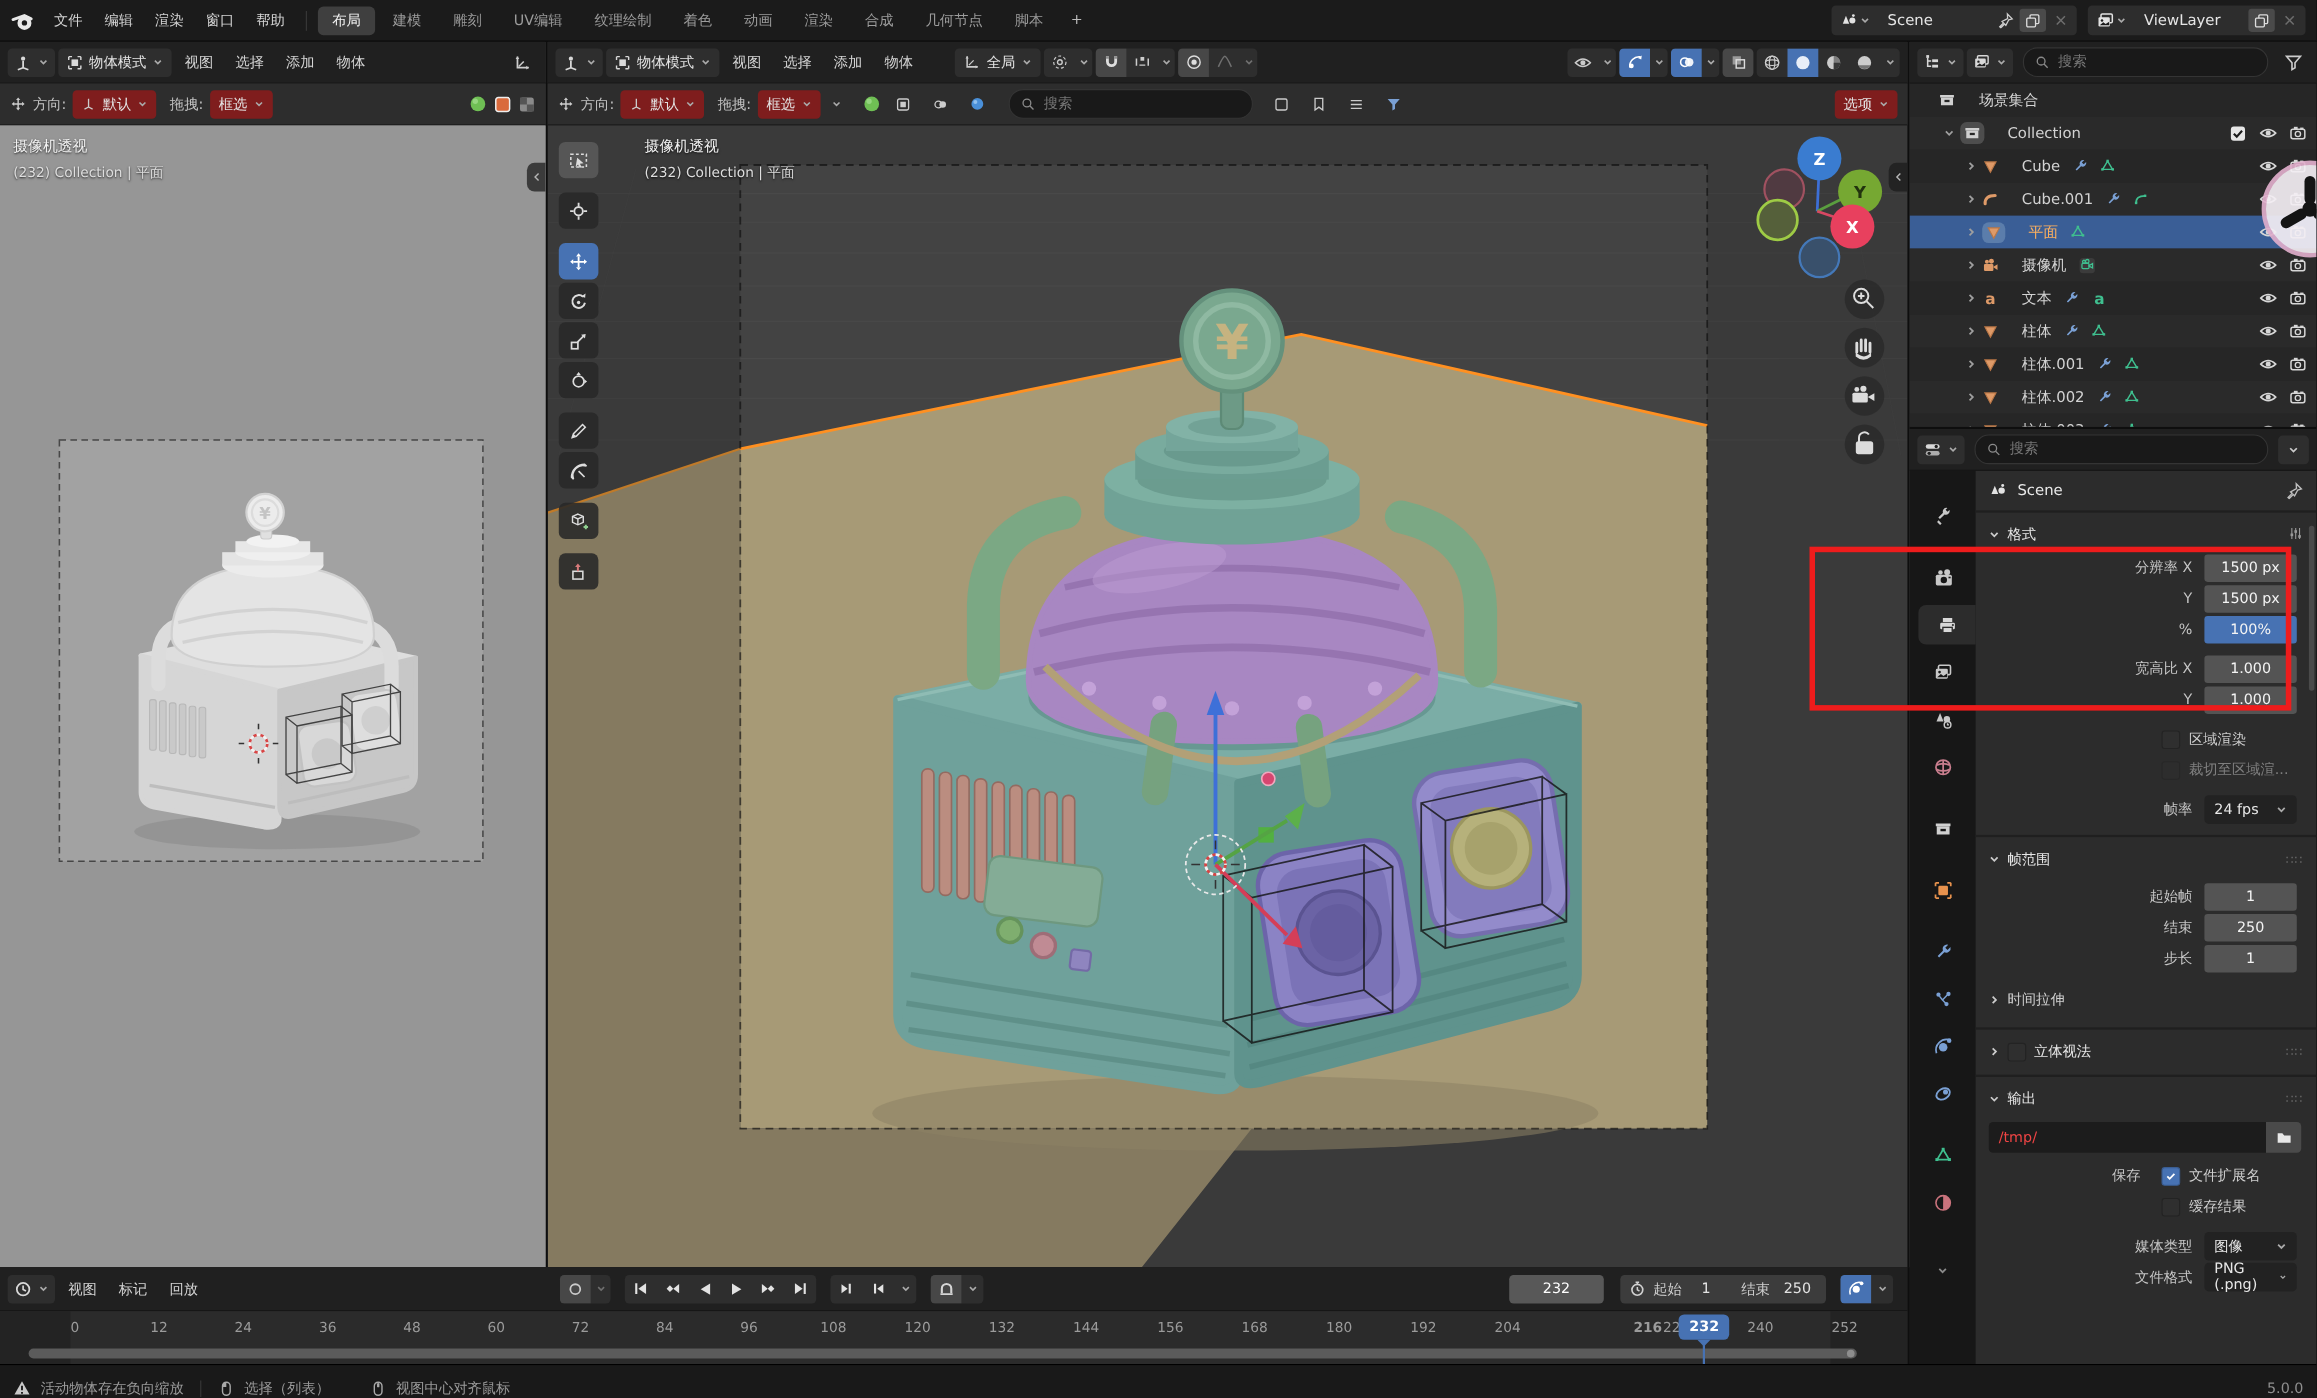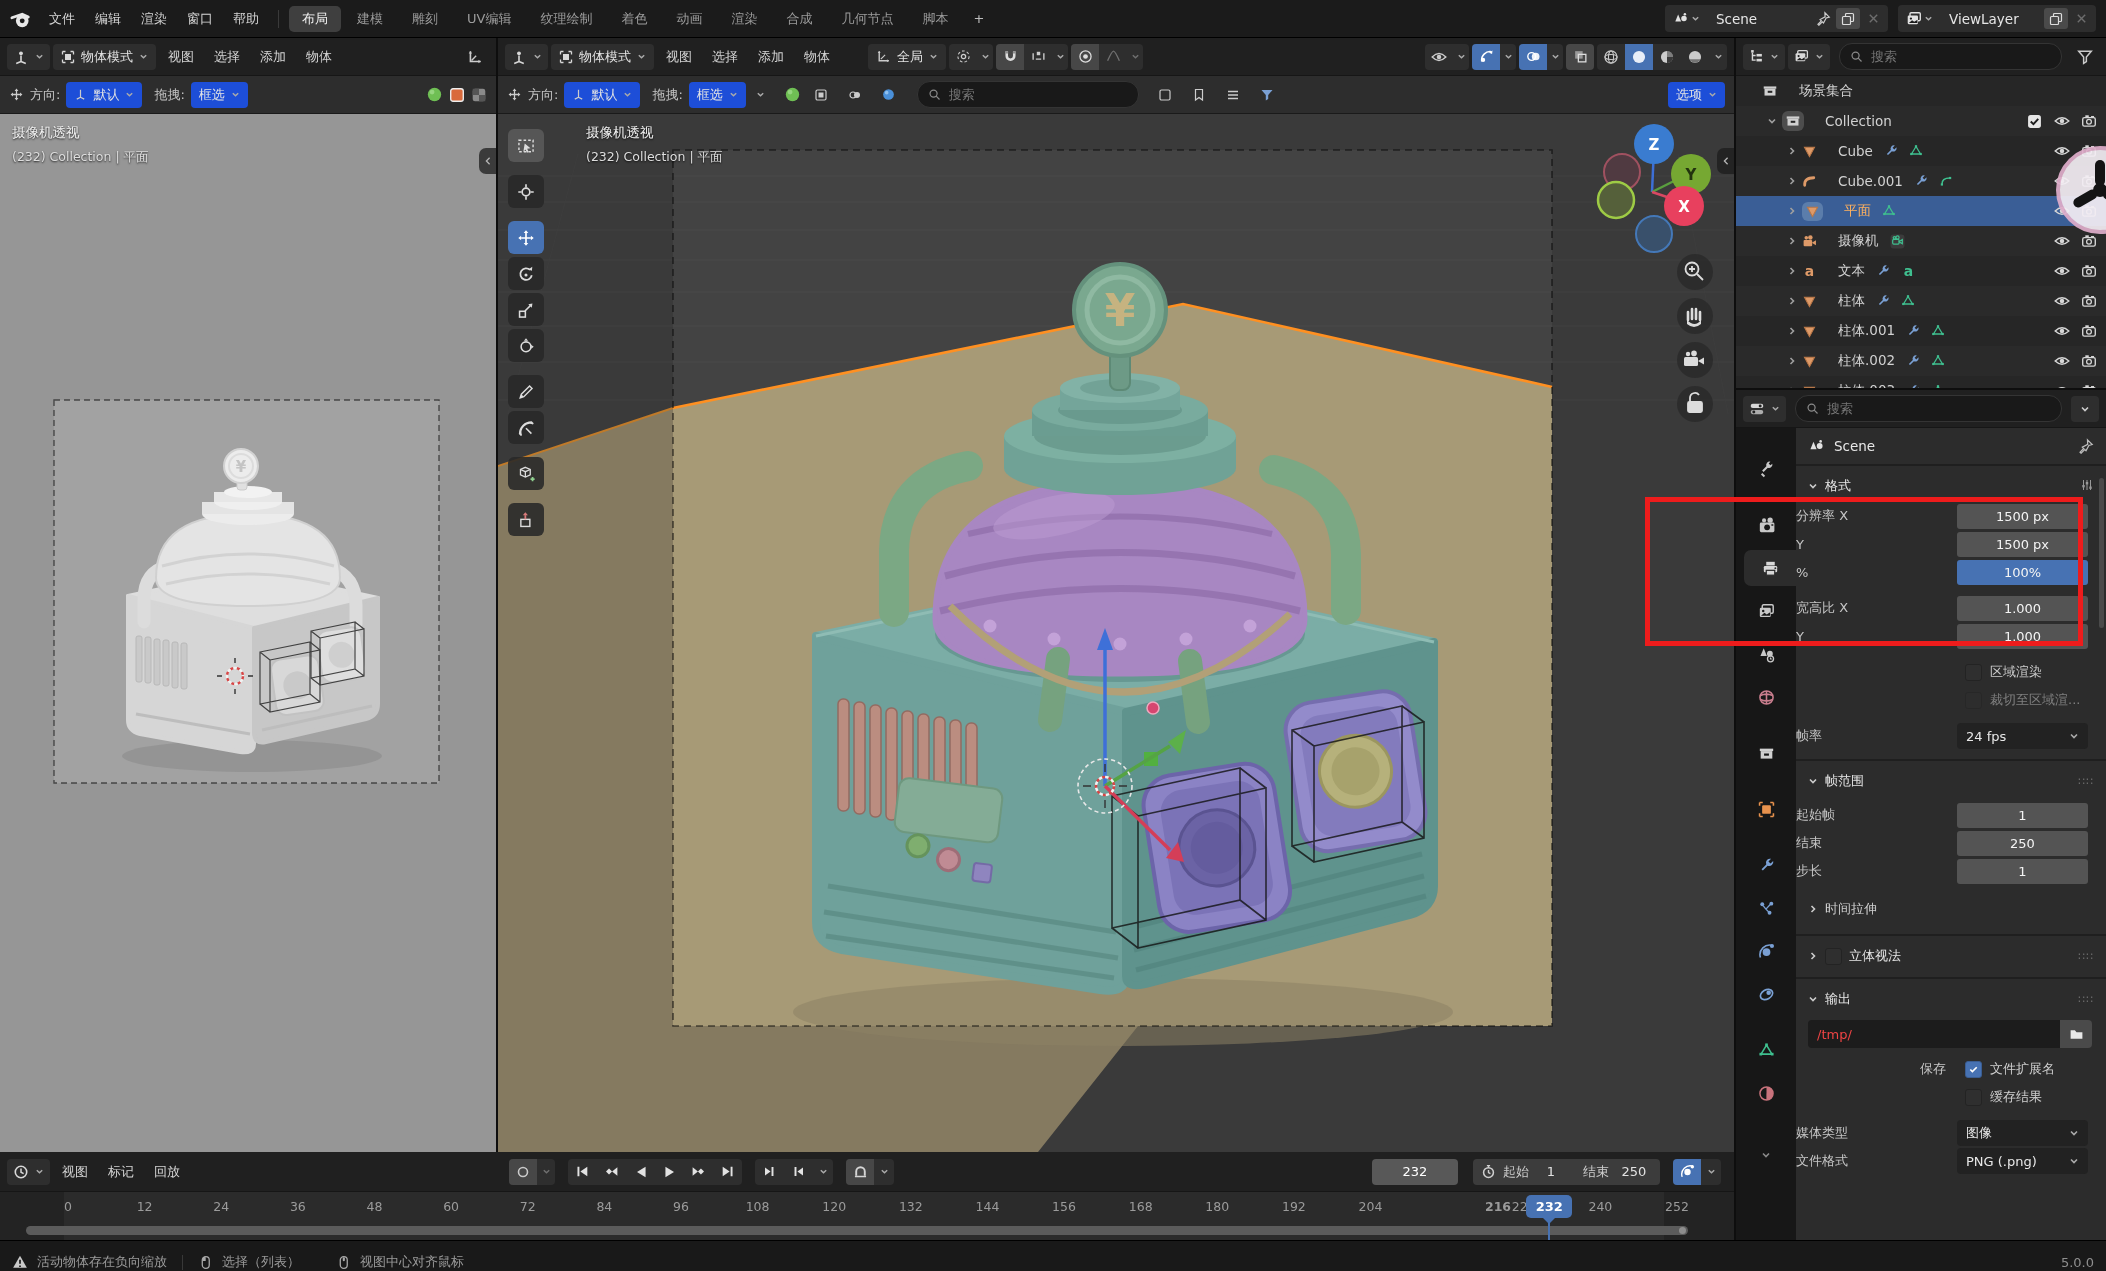--- a/index.html
+++ b/index.html
@@ -26,21 +26,21 @@
   .sel-btn.on{background:#4a4a4a;}
   .sel-btn.dim{color:#6d6d6d;}
 
   
   .hdr{height:38px;background:#202020;display:flex;align-items:center;padding:0 7px;gap:3px;
        box-sizing:border-box;border-bottom:1px solid #161616;flex:none;}
   .toolhdr{height:38px;background:#2d2d2d;display:flex;align-items:center;padding:0 9px;gap:6px;
        box-sizing:border-box;border-bottom:1px solid #1a1a1a;flex:none;color:#cdcdcd;}
   .dd{background:#2e2e2e;border-radius:4px;height:26px;display:inline-flex;align-items:center;gap:6px;
       padding:0 8px;font-size:13px;color:#e4e4e4;white-space:nowrap;}
-  .toolhdr .dd{background:#1d4ed8;align-items:center;}
+  .toolhdr .dd{background:#7f1d1d;align-items:center;}
   .iconbtn{width:28px;height:26px;display:inline-flex;align-items:center;justify-content:center;border-radius:4px;color:#c9c9c9;}
   .iconbtn.blue{background:#4772b3;color:#fff;}
   .iconbtn.press{background:#474747;color:#eee;}
   .iconbtn.dim{color:#6f6f6f;}
   .seg{display:inline-flex;background:#2e2e2e;border-radius:4px;overflow:hidden;align-items:center;}
   .seg .iconbtn{border-radius:0;}
   .search-pill{display:flex;align-items:center;gap:6px;background:#191919;border:1px solid #343434;
       border-radius:13px;height:25px;padding:0 10px;color:#7d7d7d;}
   .search-pill input{background:transparent;border:none;outline:none;color:#c7c7c7;width:100%;font:inherit;}
   .search-pill input::placeholder{color:#777;}
@@ -87,21 +87,21 @@
   .ptab{width:44px;height:36px;margin-top:7px;display:flex;align-items:center;justify-content:center;border-radius:7px 0 0 7px;color:#c4c4c4;}
   .ptab.gap{margin-top:20px;}
   .ptab.active{background:#2c2c2c;width:52px;margin-left:8px;}
   #pcontent{flex:1;position:relative;overflow:hidden;font-size:13px;}
   .pbread{height:36px;display:flex;align-items:center;padding:0 12px;gap:9px;color:#e8e8e8;font-size:13.5px;}
   .panel{border-top:2px solid #1f1f1f;padding:5px 0 10px;}
   .panel-h{display:flex;align-items:center;gap:7px;padding:6px 12px;color:#e6e6e6;font-size:13px;}
   .grip{margin-left:auto;color:#6e6e6e;letter-spacing:1px;font-size:11px;}
   .prow{display:flex;align-items:center;height:26px;margin:2px 18px 0 0;}
   .prow.gap{margin-top:10px;}
-  .plabel{flex:0 0 150px;padding-right:11px;color:#c6c6c6;white-space:nowrap;}
+  .plabel{flex:0 0 150px;text-align:right;padding-right:11px;color:#c6c6c6;white-space:nowrap;padding-left:47px;}
   .pfield{flex:1;background:#545454;border-radius:3px;height:25px;display:flex;align-items:center;justify-content:center;color:#f4f4f4;}
   .pfield.blue{background:#4772b3;}
   .pselect{flex:1;background:#222;border-radius:4px;height:26px;display:flex;align-items:center;padding:0 9px;color:#e8e8e8;gap:6px;}
   .cb{width:15px;height:15px;border-radius:3px;background:#2f2f2f;border:1px solid #232323;display:inline-flex;align-items:center;justify-content:center;flex:none;}
   .cb.on{background:#4772b3;border-color:#3a5d92;}
   .pcheck{display:flex;align-items:center;gap:8px;height:26px;margin-top:2px;}
   .pcheck .sp{flex:0 0 161px;}
   .ppath-row{display:flex;align-items:center;margin:6px 14px 4px 12px;gap:0;}
   .ppath{flex:1;background:#1c1c1c;border-radius:4px 0 0 4px;height:28px;display:flex;align-items:center;padding:0 9px;color:#ef4444;}
   .pfolder{width:32px;height:28px;background:#4a4a4a;border-radius:0 4px 4px 0;display:flex;align-items:center;justify-content:center;color:#e8e8e8;}

